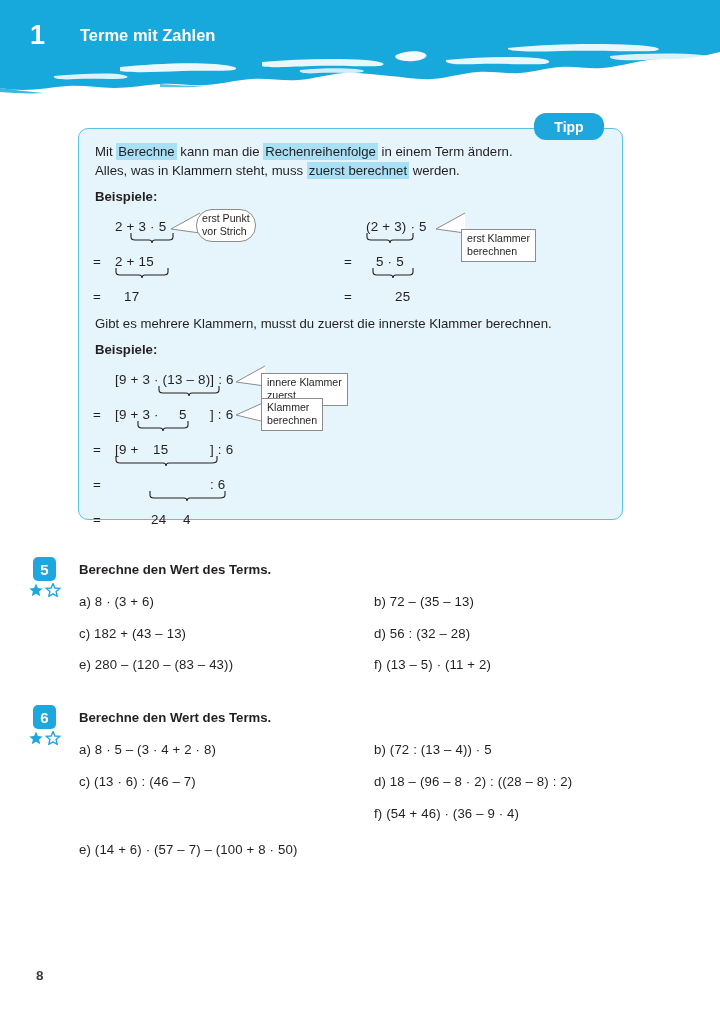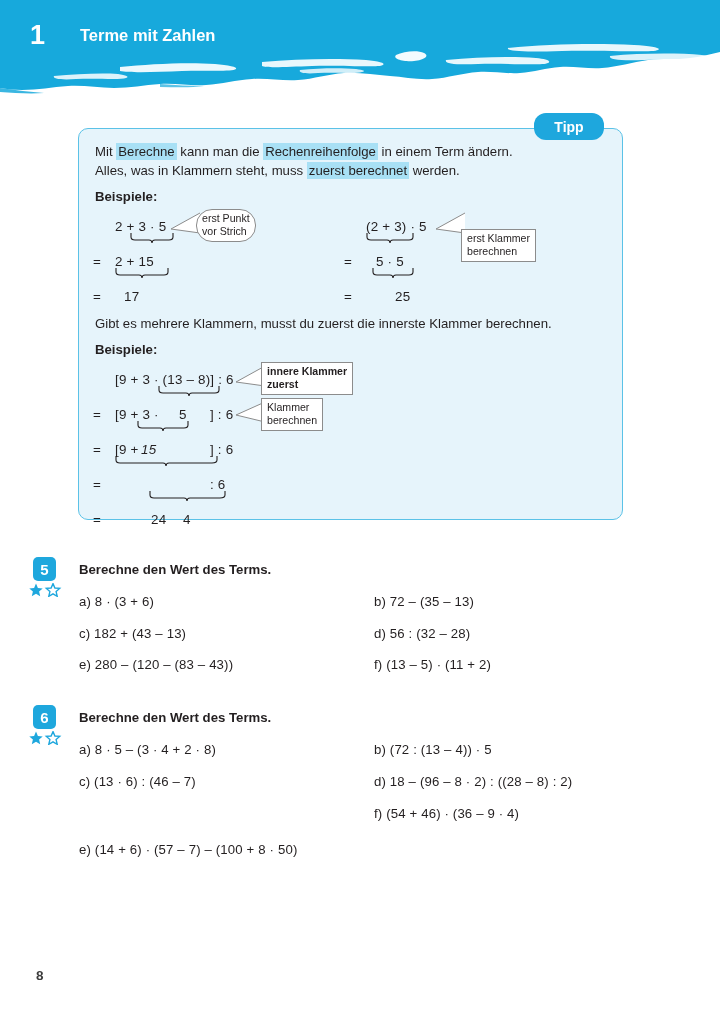--- a/index.html
+++ b/index.html
@@ -268,40 +268,40 @@
   <div class="eqsign" style="left:14px; top:278px;">=</div>
   <div class="mrow" style="left:36px; top:278px;">[9 + 3 ·</div>
   <div class="mrow" style="left:100px; top:278px;">5</div>
   <div class="mrow" style="left:131px; top:278px;">] : 6</div>
   <svg class="brace" style="left:58px; top:292px;" width="52" height="11" viewBox="0 0 52 11">
     <path d="M1,0 L1,4 Q1,7 5,7 L23,7 Q26,7 26,10 Q26,7 29,7 L47,7 Q51,7 51,4 L51,0" fill="none" stroke="#231f20" stroke-width="1.1"></path>
   </svg>
 
   <div class="eqsign" style="left:14px; top:313px;">=</div>
   <div class="mrow" style="left:36px; top:313px;">[9 +</div>
-  <div class="mrow" style="left:62px; top:313px;font-style:italic;">15</div>
+  <div class="mrow" style="left:74px; top:313px;">15</div>
   <div class="mrow" style="left:131px; top:313px;">] : 6</div>
   <svg class="brace" style="left:36px; top:327px;" width="103" height="11" viewBox="0 0 103 11">
     <path d="M1,0 L1,4 Q1,7 5,7 L48,7 Q51,7 51,10 Q51,7 54,7 L97,7 Q102,7 102,4 L102,0" fill="none" stroke="#231f20" stroke-width="1.1"></path>
   </svg>
 
   <div class="eqsign" style="left:14px; top:348px;">=</div>
   <div class="mrow" style="left:72px; top:348px;margin-top:35px;">24</div>
   <div class="mrow" style="left:131px; top:348px;">: 6</div>
   <svg class="brace" style="left:70px; top:362px;" width="77" height="11" viewBox="0 0 77 11">
     <path d="M1,0 L1,4 Q1,7 5,7 L35,7 Q38,7 38,10 Q38,7 41,7 L71,7 Q76,7 76,4 L76,0" fill="none" stroke="#231f20" stroke-width="1.1"></path>
   </svg>
 
   <div class="eqsign" style="left:14px; top:383px;">=</div>
   <div class="mrow" style="left:104px; top:383px;">4</div>
 
   <svg class="callout-tail" style="left:155px; top:236px;" width="32" height="25" viewBox="0 0 32 25">
     <path d="M31,1 L2,17 L31,21" fill="#ffffff" stroke="#8c8c8c" stroke-width="1"></path>
   </svg>
-  <div class="callout" style="left:182px; top:233px;font-weight:bold;">
+  <div class="callout" style="left:182px; top:244px;">
     <div>innere Klammer</div>
     <div>zuerst</div>
   </div>
 
   <svg class="callout-tail" style="left:155px; top:272px;" width="32" height="25" viewBox="0 0 32 25">
     <path d="M31,1 L2,14 L31,21" fill="#ffffff" stroke="#8c8c8c" stroke-width="1"></path>
   </svg>
   <div class="callout" style="left:182px; top:269px;">
     <div>Klammer</div>
     <div>berechnen</div>

